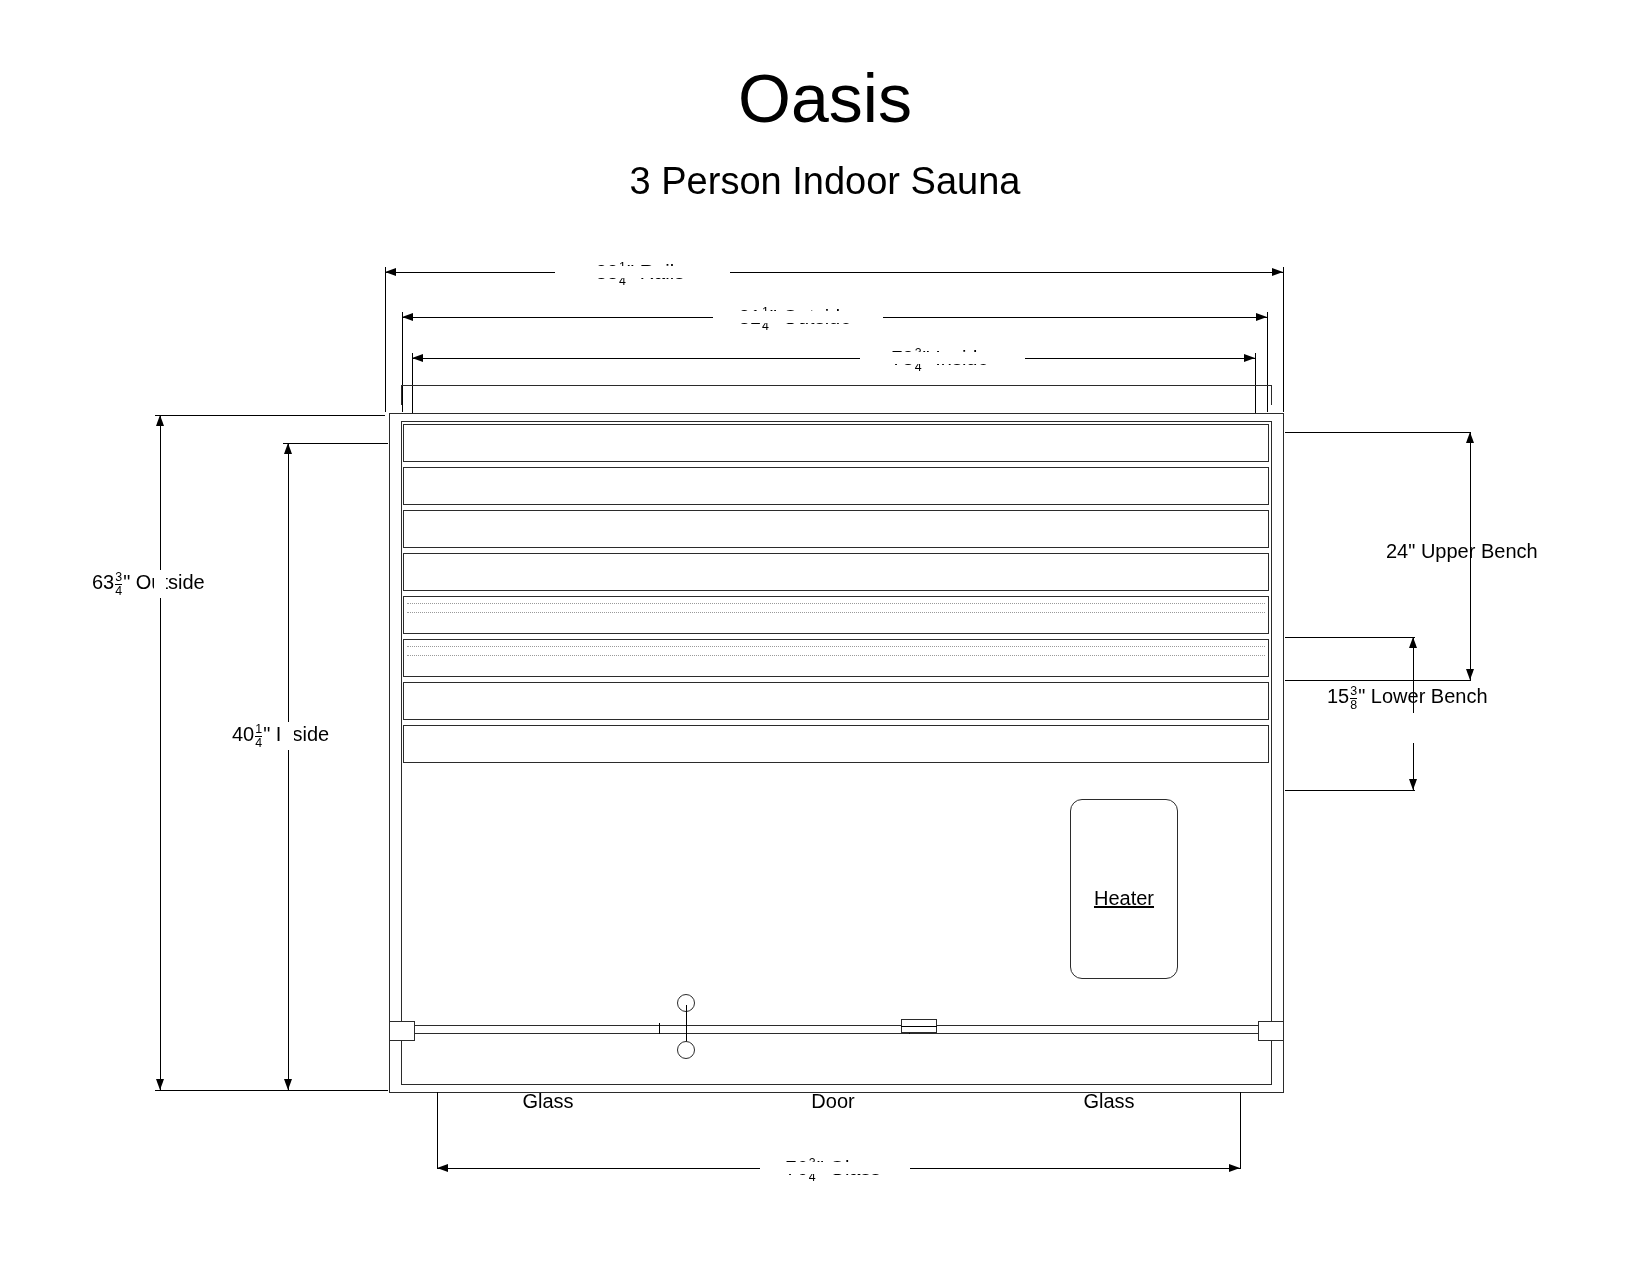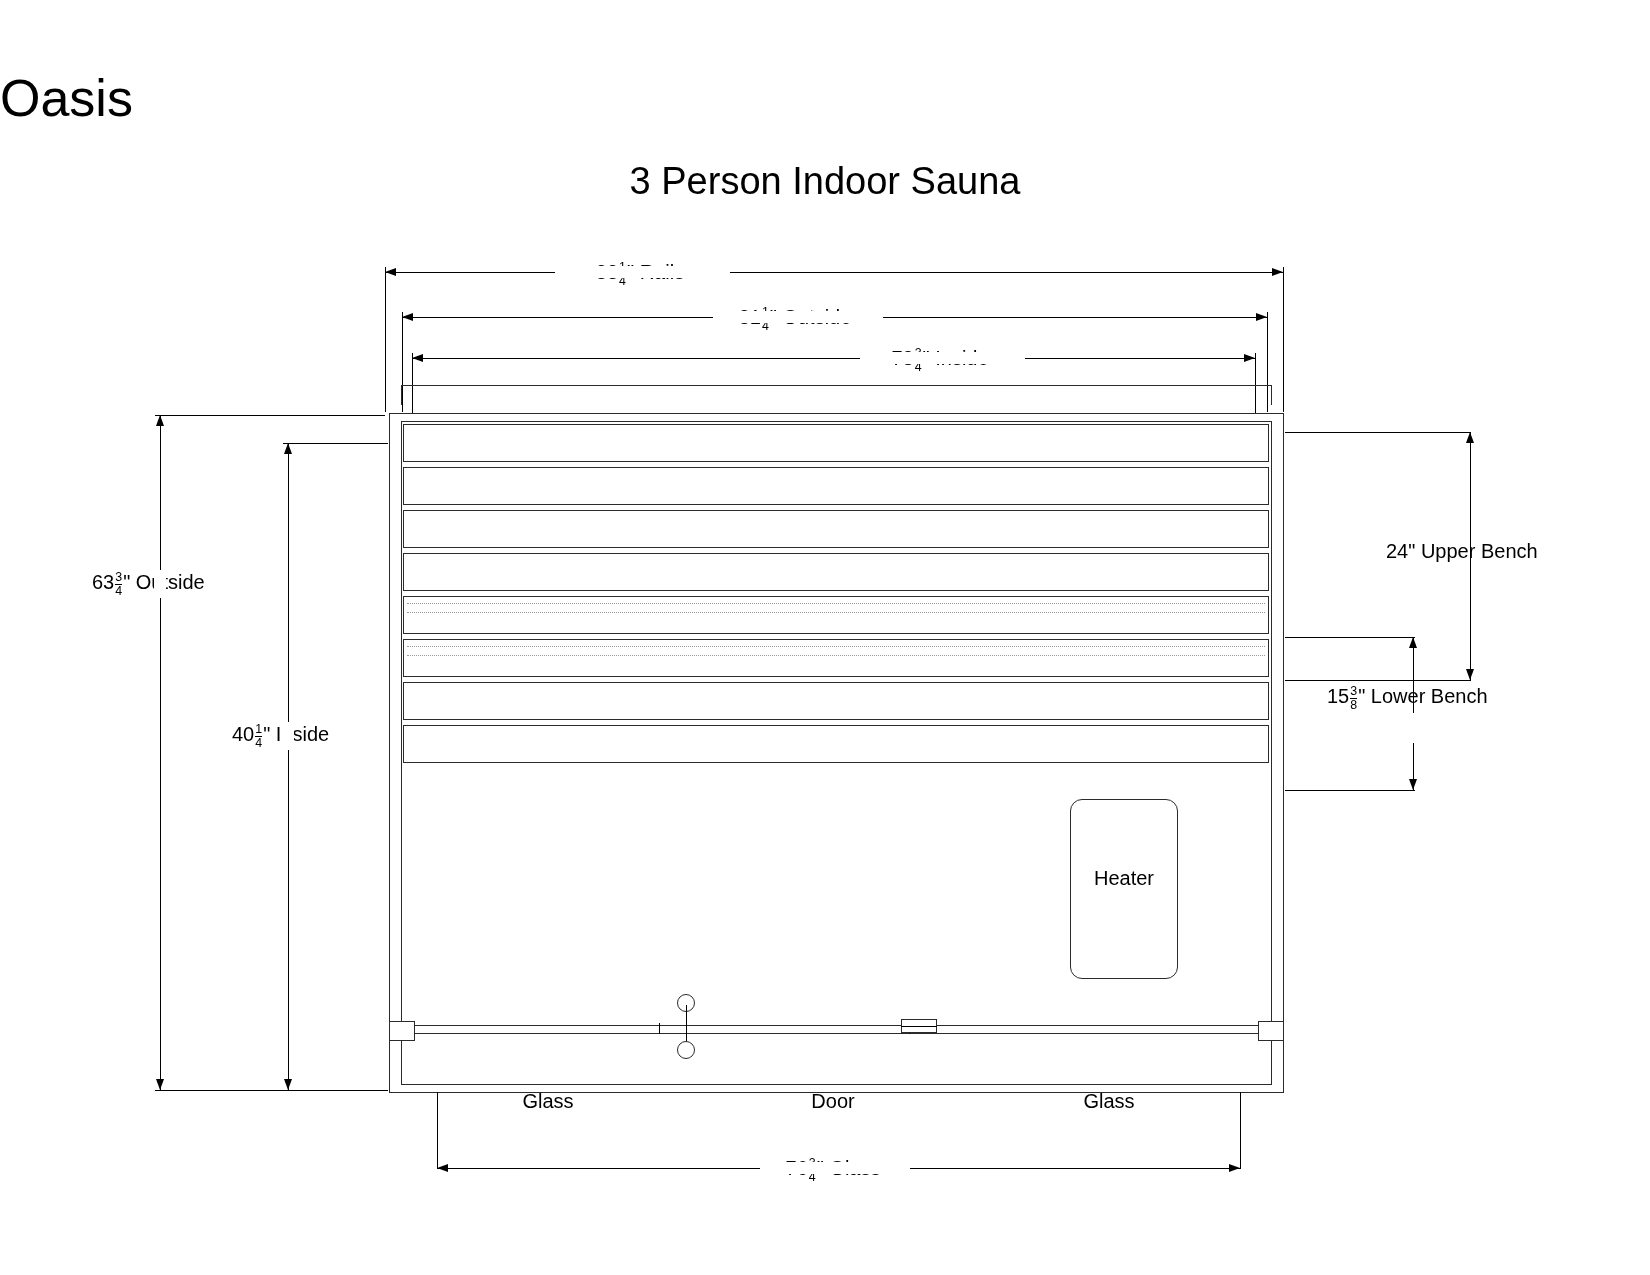--- a/index.html
+++ b/index.html
@@ -18,21 +18,22 @@
     overflow: hidden;
     background: #ffffff;
   }
 
   
   #title {
     position: absolute;
     top: 52px;
     left: 0;
     width: 1650px;
-    font-size: 52px;
+    text-align: center;
+    font-size: 68px;
     line-height: 92px;
     font-weight: normal;
     letter-spacing: 0px;
   }
   #subtitle {
     position: absolute;
     top: 158px;
     left: 0;
     width: 1650px;
     text-align: center;
@@ -241,21 +242,21 @@
 
     <div class="bench" style="left:14px; top:183px; width:866px; height:38px;"></div>
     <div class="bench-dotted" style="left:18px; top:190px; width:858px; height:10px;"></div>
     <div class="bench" style="left:14px; top:226px; width:866px; height:38px;"></div>
     <div class="bench-dotted" style="left:18px; top:233px; width:858px; height:10px;"></div>
 
     <div class="bench" style="left:14px; top:269px; width:866px; height:38px;"></div>
     <div class="bench" style="left:14px; top:312px; width:866px; height:38px;"></div>
 
     <div id="heater" style="left:681px; top:386px; width:108px; height:180px;">
-      <div id="heater-label" style="top:66px;">Heater</div>
+      <div id="heater-label" style="top:86px;text-decoration:underline;">Heater</div>
     </div>
 
     <div class="wallrect" style="left:12px; top:612px; width:871px; height:8px; border:none; border-top:1px solid #2b2b2b;"></div>
     <div class="wallrect" style="left:12px; top:620px; width:871px; height:0px; border:none; border-top:1px solid #2b2b2b;"></div>
 
     <div class="corner" style="left:0px; top:608px; width:26px; height:20px;"></div>
     <div class="corner" style="left:869px; top:608px; width:26px; height:20px;"></div>
 
     <div class="knob" style="left:288px; top:581px; width:18px; height:18px;"></div>
     <div class="vline" style="left:297px; top:592px; height:44px;"></div>

